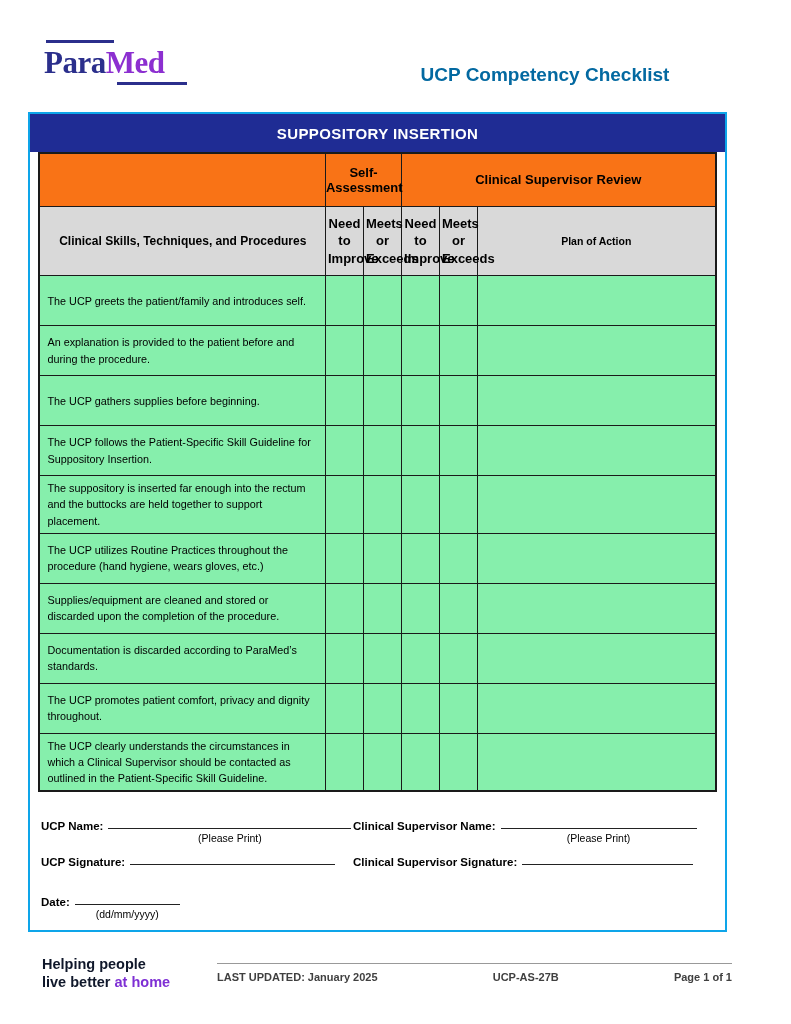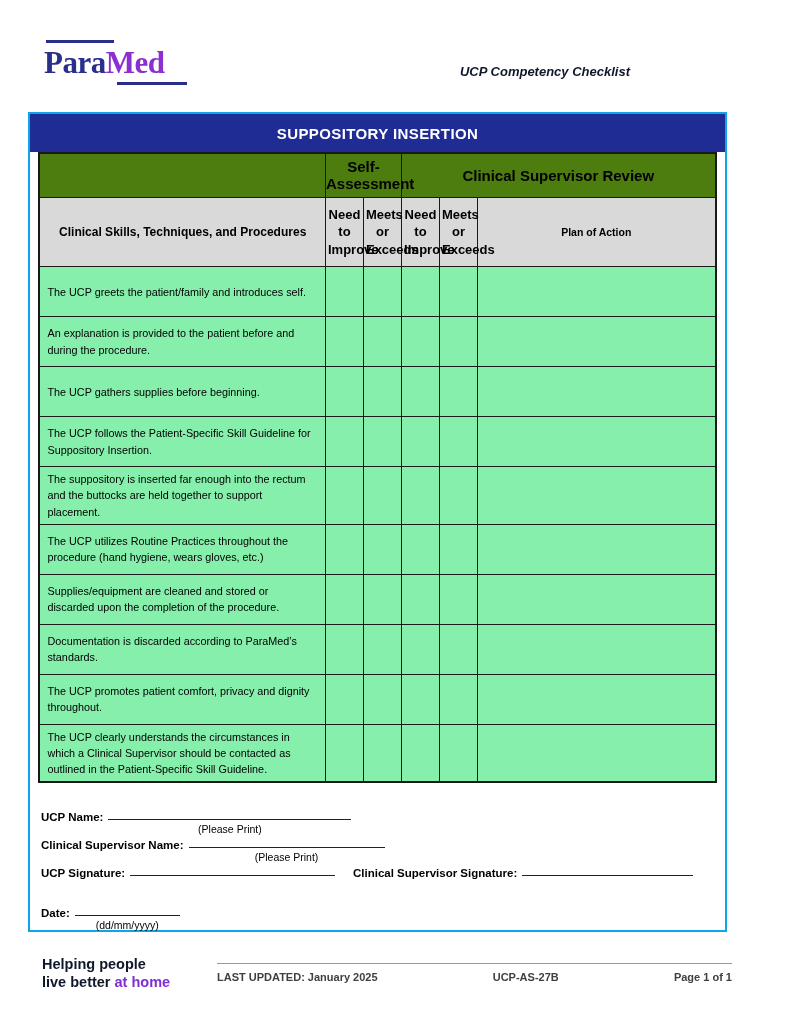--- a/index.html
+++ b/index.html
@@ -12,21 +12,21 @@
   
   .logo { position: absolute; top: 40px; left: 44px; }
   .logo-line-top { display: block; width: 68px; height: 3px; background: #2B2F8C; margin-left: 2px; margin-bottom: 2px; }
   .logo-text { font-size: 31px; font-weight: bold; letter-spacing: -0.5px; line-height: 36px; font-family: Liberation Serif, serif; }
   .logo-para { color: #2B2F8C; }
   .logo-med  { color: #8C2FD0; }
   .logo-line-bottom { display: block; width: 70px; height: 3px; background: #2B2F8C; margin-left: 73px; margin-top: 1px; }
 
   .doc-title {
     position: absolute; top: 64px; left: 400px; width: 290px;
-    text-align: center; font-size: 13px; font-weight: bold; color: #0f172a; font-style: italic;
+    text-align: center; font-size: 19px; font-weight: bold; color: #0369a1;
   }
 
   
   .form-box {
     position: absolute; top: 112px; left: 28px; width: 699px; height: 820px;
     border: 2px solid #0ea5e9; background: #fff;
   }
   .banner {
     height: 38px; background: #1F2C94; color: #ffffff;
     display: flex; align-items: center; justify-content: center;
@@ -37,36 +37,36 @@
     font-size: 12.5px; font-weight: bold; font-style: italic; line-height: 19px; color: #000;
   }
 
   
   .skills-table {
     width: 676px; margin: 0 auto; border-collapse: collapse;
     border: 2px solid #1a1a1a; table-layout: fixed;
   }
   .skills-table th, .skills-table td { border: 1px solid #1a1a1a; }
   .col-skill { width: 286px; } .col-chk { width: 38px; } .col-plan { width: 238px; }
-  .group-row th { background: #4d7c0f; height: 44px; font-size: 15px; font-weight: bold; color: #000; }
+  .group-row th { background: #f97316; height: 53px; font-size: 13px; font-weight: bold; color: #000; }
   .col-row th { background: #D9D9D9; height: 27px; color: #000; }
   .skills-col-h { font-size: 12px; font-weight: bold; }
   .sm-h { font-size: 13px; font-weight: bold; line-height: 1.35; padding: 8px 2px; }
   .plan-h { font-size: 10.5px; font-weight: bold; }
   tbody td { height: 50px; background: #86efac; }
   tbody tr:last-child td { height: 57px; }
   td.skill {
     font-size: 10.8px; line-height: 1.5; text-align: left;
     vertical-align: middle; padding: 4px 7px; color: #000;
   }
 
   
   .sig-area { margin: 24px 10px 0 11px; }
   .sig-row { display: flex; }
-  .sig-row-1 { margin-bottom: 0; flex-direction: column; }
+  .sig-row-1 { margin-bottom: 8px; }
   .sig-row-2 { margin-bottom: 22px; }
   .sig-field { white-space: nowrap; }
   .sig-field.left { width: 312px; }
   .sig-label { font-size: 11.5px; font-weight: bold; color: #000; }
   .blank-wrap { display: inline-flex; flex-direction: column; vertical-align: top; margin-left: 5px; }
   .blank { display: inline-block; height: 13px; border-bottom: 1.5px solid #222; }
   .w243 { width: 243px; } .w196 { width: 196px; } .w205 { width: 205px; } .w171 { width: 171px; } .w105 { width: 105px; }
   .sub { text-align: center; font-size: 10.5px; color: #000; padding-top: 3px; }
 
   

